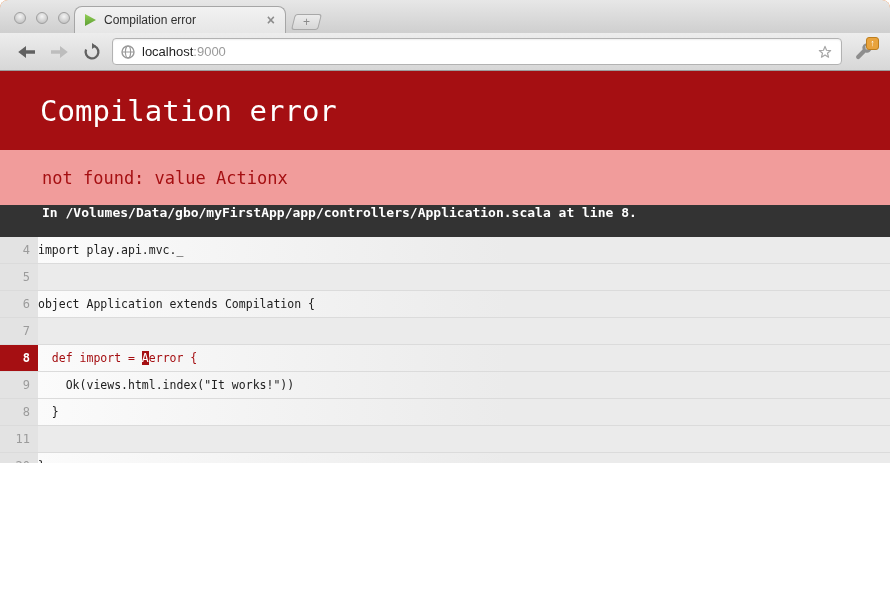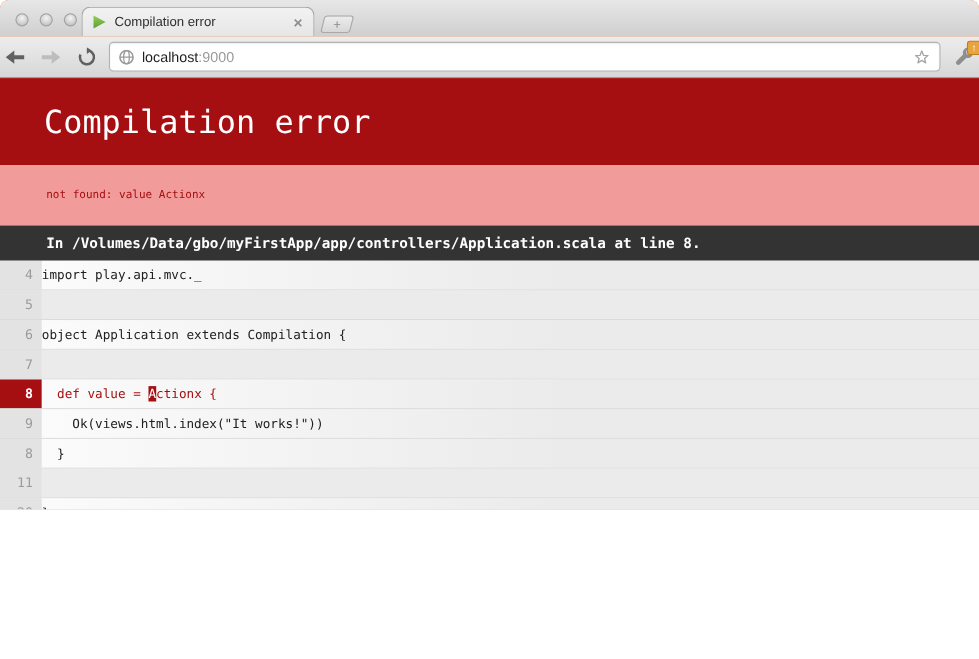--- a/index.html
+++ b/index.html
@@ -25,21 +25,21 @@
                cursor:default; padding:0 1px; }
   .newtab { position:absolute; left:293px; bottom:3px; width:27px; height:16px;
             background:linear-gradient(#ececec,#d7d7d7); border:1px solid #a8a8a8;
             border-radius:3px; transform:skewX(-14deg);
             display:flex; align-items:center; justify-content:center; }
   .newtab span { transform:skewX(14deg); color:#8a8a8a; font-size:12px; line-height:10px; }
 
   
   .toolbar { height:38px; flex:none; background:linear-gradient(#ededed,#d7d7d7);
              border-bottom:1px solid #9c9c9c;
-             display:flex; align-items:center; padding:0 0; gap:7px; }
+             display:flex; align-items:center; padding:0 13px; gap:7px; }
   .nav-btn { width:26px; height:26px; display:flex; align-items:center;
              justify-content:center; flex:none; }
   .urlbar { flex:1; height:27px; background:#fff; border:1px solid #b2b2b2;
             border-radius:4px; display:flex; align-items:center; padding:0 8px;
             gap:7px; box-shadow:inset 0 1px 2px rgba(0,0,0,.07); }
   .url-text { font-size:13px; color:#1f1f1f; }
   .url-port { color:#9a9a9a; }
   .star { margin-left:auto; display:flex; }
   .wrench-wrap { position:relative; width:28px; height:27px; flex:none;
                  display:flex; align-items:center; justify-content:center; }
@@ -47,23 +47,23 @@
            background:#e8a33d; border:1px solid #bd7e1e; border-radius:3px;
            color:#fff; font-size:9px; line-height:11px; text-align:center;
            font-weight:bold; }
 
   
   .content { flex:1; display:flex; flex-direction:column; background:#ececec;
              font-family:"DejaVu Sans Mono","Liberation Mono", monospace; }
   .page-header { height:79px; flex:none; background:#a50f12; color:#fff;
                  display:flex; align-items:center; padding:0 40px; font-size:29px; }
   .page-msg { height:55px; flex:none; background:#f19c9b; color:#a50f12;
-              display:flex; align-items:center; padding:0 42px; font-size:10px; }
+              display:flex; align-items:center; padding:0 42px; font-size:17px; }
   .page-loc { height:32px; flex:none; background:#333333; color:#fff;
-              display:flex; align-items:center; padding:0 42px; font-size:13px;
+              display:flex; align-items:flex-start; padding:0 42px; font-size:13px;
               font-weight:bold; }
   .code { flex:none; }
   .crow { height:27px; display:flex; border-bottom:1px solid #dbdbdb;
           font-size:11.5px; line-height:26px; }
   .gutter { width:38px; flex:none; background:#e3e3e3; color:#9b9b9b;
             text-align:right; padding-right:8px; font-size:12px; }
   .cline { flex:1; white-space:pre; color:#202020;
            background:#ebebeb; overflow:hidden; }
   .crow.has-content .cline { background:linear-gradient(to right,#fbfbfb,#ebebeb 55%); }
   .crow.error .gutter { background:#a50f12; color:#fff; font-weight:bold; }
@@ -166,21 +166,21 @@
         <div class="crow has-content">
           <div class="gutter">6</div>
           <div class="cline">object Application extends Compilation {</div>
         </div>
         <div class="crow">
           <div class="gutter">7</div>
           <div class="cline"></div>
         </div>
         <div class="crow error has-content">
           <div class="gutter">8</div>
-          <div class="cline"><span>  def value = </span><span class="marker">A</span><span>ctionx {</span></div>
+          <div class="cline"><span>  def import = </span><span class="marker">A</span><span>error {</span></div>
         </div>
         <div class="crow has-content">
           <div class="gutter">9</div>
           <div class="cline">    Ok(views.html.index("It works!"))</div>
         </div>
         <div class="crow has-content">
           <div class="gutter">8</div>
           <div class="cline">  }</div>
         </div>
         <div class="crow">

